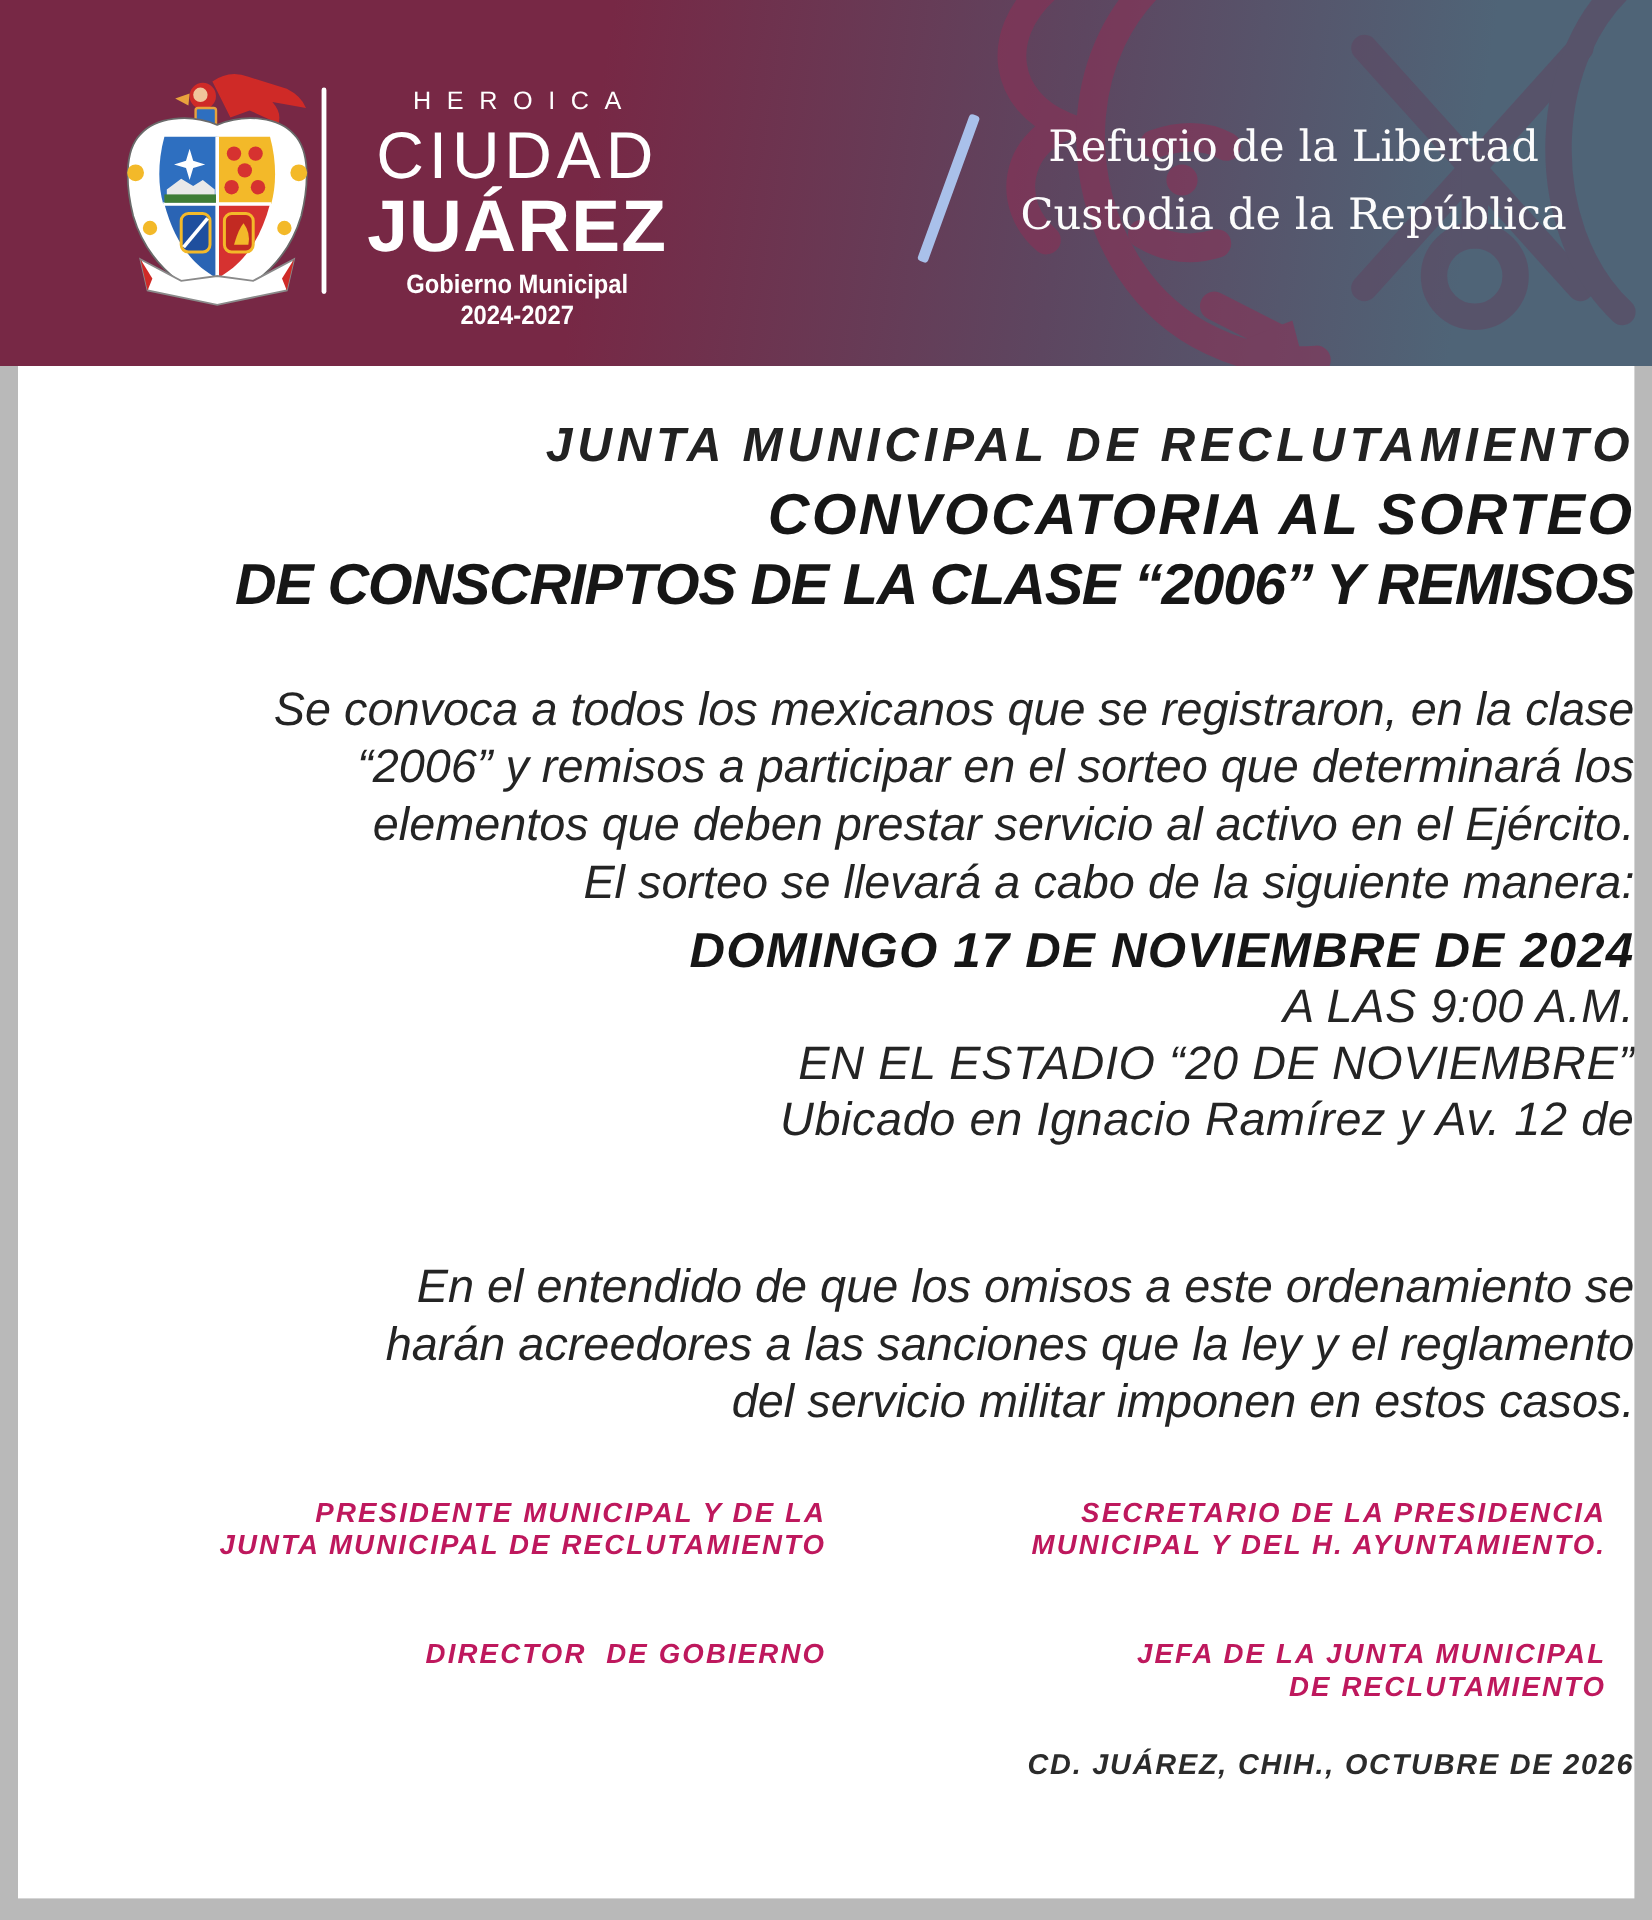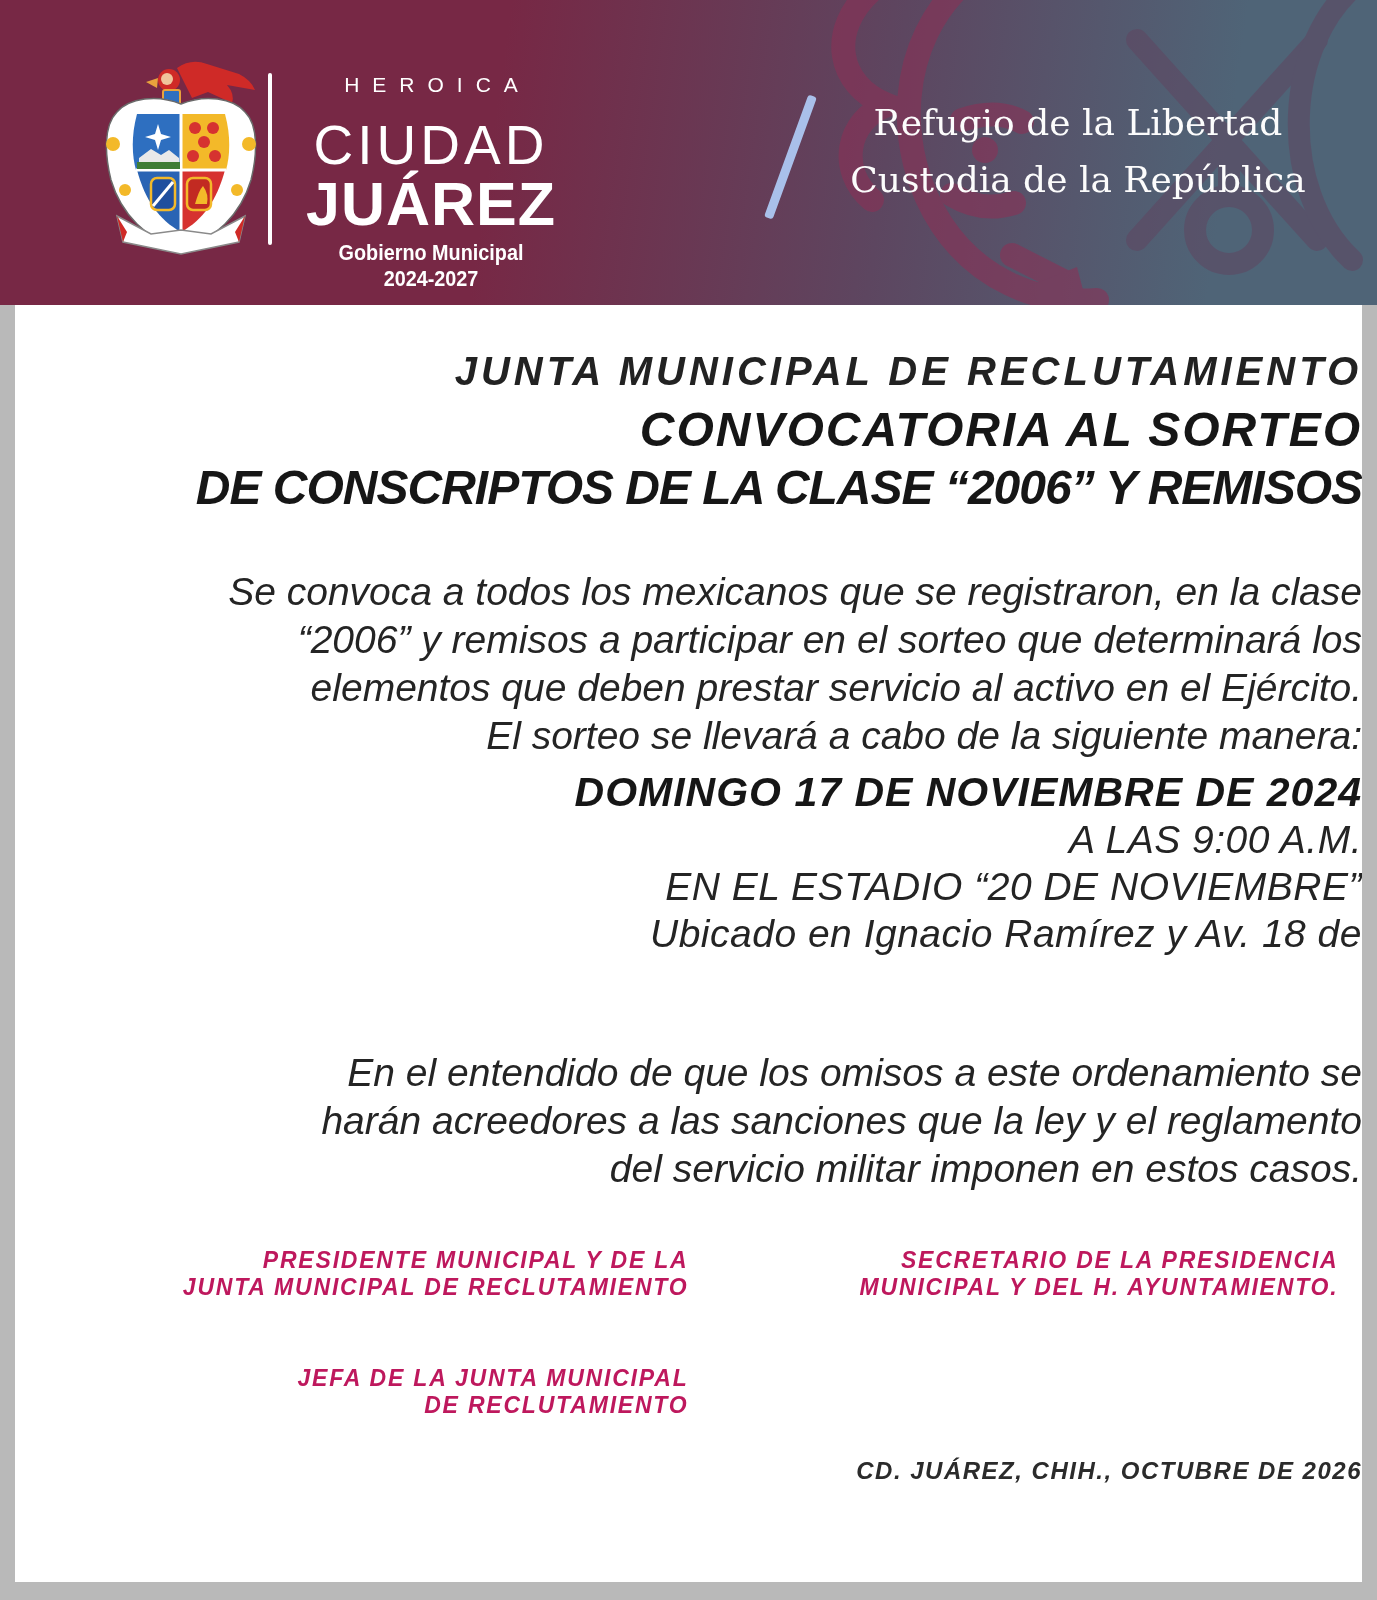--- a/index.html
+++ b/index.html
@@ -27,21 +27,21 @@
     position:relative;
     width:100%;height:305px;
     background:linear-gradient(98deg,var(--c-maroon) 0%,var(--c-maroon) 36%,#5d4660 64%,var(--c-slate) 88%,var(--c-slate) 100%);
     overflow:hidden;
   }
   .wm{position:absolute;top:0;right:0;height:305px;width:600px;opacity:.55;}
   .coat{position:absolute;left:95px;top:58px;width:172px;height:200px;}
   .hdr-sep{position:absolute;left:268px;top:73px;width:4px;height:172px;background:#fff;border-radius:2px;}
   .logo-text{position:absolute;left:300px;top:72px;width:262px;text-align:center;color:#fff;}
   .logo-heroica{font-size:21px;letter-spacing:13px;text-indent:13px;font-weight:400;line-height:26px;}
-  .logo-ciudad{font-size:55px;font-weight:400;letter-spacing:4px;line-height:58px;margin-top:18px;}
+  .logo-ciudad{font-size:55px;font-weight:400;letter-spacing:4px;line-height:58px;margin-top:2px;}
   .logo-juarez{font-size:61px;font-weight:700;letter-spacing:1px;line-height:60px;}
   .logo-gob{font-size:22px;font-weight:700;line-height:26px;margin-top:6px;transform:scaleX(.9);}
   .slash{position:absolute;left:786px;top:92px;width:9px;height:130px;background:var(--c-slash);transform:rotate(20deg);border-radius:3px;}
   .slogan{position:absolute;left:828px;top:94px;width:500px;text-align:center;color:#fcfcfc;
           font-family:"DejaVu Serif","Liberation Serif",serif;font-size:36px;line-height:57px;}
   
   .content{
     position:relative;
     margin:0 15px;
     width:1347px;height:1277px;
@@ -173,33 +173,34 @@
     <p class="para p1">Se convoca a todos los mexicanos que se registraron, en la clase
 “2006” y remisos a participar en el sorteo que determinará los
 elementos que deben prestar servicio al activo en el Ejército.
 El sorteo se llevará a cabo de la siguiente manera:</p>
 
     <section class="event">
       <div class="ev-date">DOMINGO 17 DE NOVIEMBRE DE 2024</div>
       <div class="ev-lines">
         <div class="ev-line">A LAS 9:00 A.M.</div>
         <div class="ev-line">EN EL ESTADIO “20 DE NOVIEMBRE”</div>
-        <div class="ev-line">Ubicado en Ignacio Ramírez y Av. 18 de</div>
+        <div class="ev-line">Ubicado en Ignacio Ramírez y Av. 12 de</div>
       </div>
     </section>
 
     <p class="para p2">En el entendido de que los omisos a este ordenamiento se
 harán acreedores a las sanciones que la ley y el reglamento
 del servicio militar imponen en estos casos.</p>
 
     <div class="sigs">
       <div class="sig">PRESIDENTE MUNICIPAL Y DE LA
 JUNTA MUNICIPAL DE RECLUTAMIENTO</div>
       <div class="sig">SECRETARIO DE LA PRESIDENCIA
 MUNICIPAL Y DEL H. AYUNTAMIENTO.</div>
+      <div class="sig">DIRECTOR  DE GOBIERNO</div>
       <div class="sig">JEFA DE LA JUNTA MUNICIPAL
 DE RECLUTAMIENTO</div>
     </div>
 
     <div class="footer-line">CD. JUÁREZ, CHIH., OCTUBRE DE 2026</div>
   </main>
 
 </div>
 
 </body></html>

